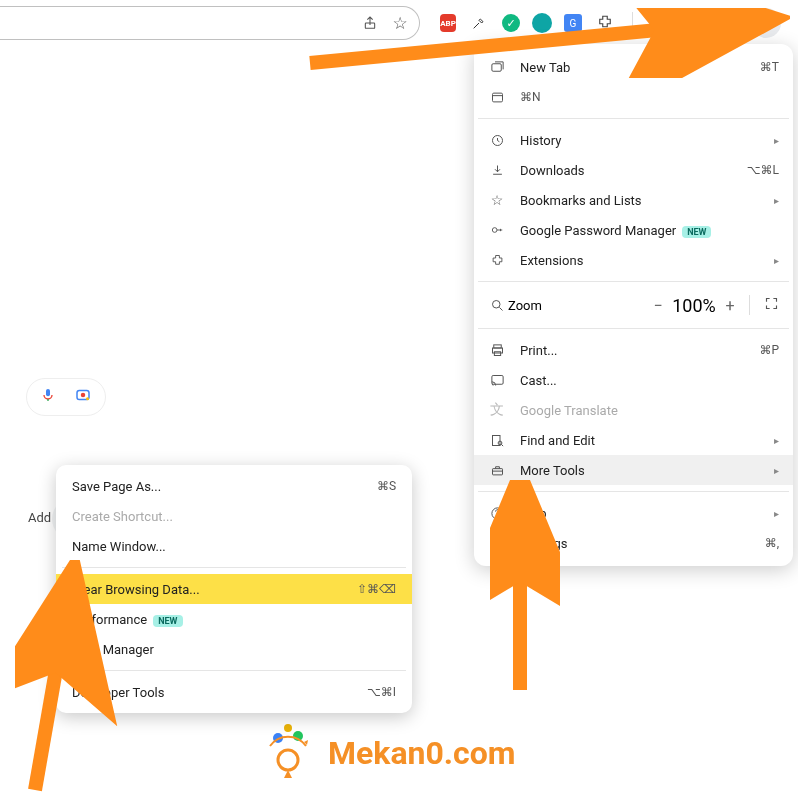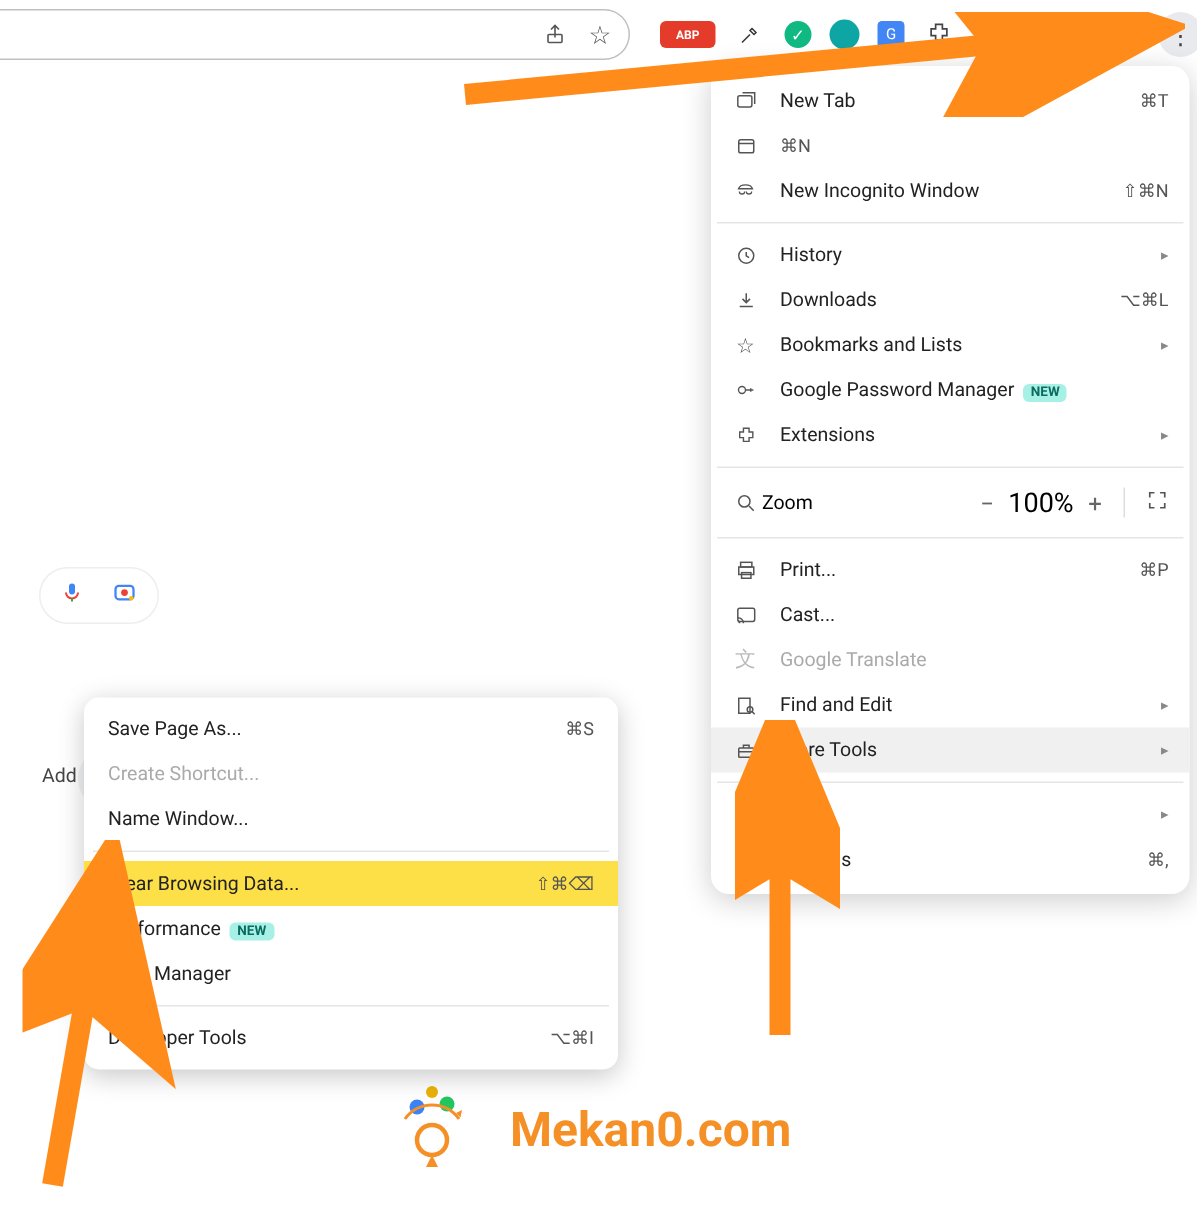--- a/index.html
+++ b/index.html
@@ -39,21 +39,21 @@
   padding-left: 20px;
 }
 .tb-icon {
   width: 22px; height: 22px;
   display: flex;
   align-items: center;
   justify-content: center;
   font-size: 14px;
   color: #555;
 }
-.abp { background:#e43b2b;color:#fff;font-size:8px;font-weight:bold;border-radius:4px;width:37px;height:18px; }
+.abp { background:#e43b2b;color:#fff;font-size:8px;font-weight:bold;border-radius:4px;width:16px;height:18px; }
 .pipette { color:#333; }
 .green-dot { width:18px;height:18px;border-radius:50%;background:#10b981;color:#fff;font-size:11px; }
 .surf { width:20px;height:20px;border-radius:50%;background:#0ea5a5; }
 .gtrans { background:#4285f4;color:#fff;font-size:10px;border-radius:3px;width:18px;height:18px; }
 .puzzle { font-size:16px; }
 .sep { width:1px; height:22px; background:#ddd; margin:0 4px;}
 .kebab {
   width: 30px; height: 30px;
   border-radius: 50%;
   background: #e8eaed;
@@ -136,21 +136,21 @@
   font-size:13px; color:#444;
 }
 .circle-blob{
   position:absolute; left:52px; top:498px;
   width:42px;height:42px;border-radius:50%;background:#f1f3f4;
 }
 
 .logo{
   position:absolute;
   left:258px; top:718px;
-  display:flex; align-items:center; gap:22px;text-align:right;
+  display:flex; align-items:center; gap:10px;text-align:right;
 }
 .logo-mark{ font-size:40px; }
 .logo-text{ font-size:32px; font-weight:700; color:#f59026; }
 
 .arrow-svg{position:absolute;z-index:40;pointer-events:none;}
 </style>
 </head>
 <body>
 
 <div class="toolbar">
@@ -234,29 +234,20 @@
     <span class="mi-shortcut">⌘T</span>
   </div>
   <div class="menu-item">
     <span class="mi-icon">
         <svg width="15" height="15" viewBox="0 0 24 24" fill="none" stroke="#555" stroke-width="1.6">
           <rect x="4" y="5" width="16" height="14" rx="2"></rect>
           <path d="M4 9h16"></path>
         </svg>
       </span>
     <span class="mi-shortcut">⌘N</span>
-  </div>
-  <div class="menu-item">
-    <span class="mi-icon">
-        <svg width="16" height="14" viewBox="0 0 24 24" fill="#555">
-          <path d="M4 10c2-6 14-6 16 0H4zm1 3a3 3 0 106 0m2 0a3 3 0 106 0" fill="none" stroke="#555" stroke-width="1.5"></path>
-        </svg>
-      </span>
-    <span class="mi-label">New Incognito Window</span>
-    <span class="mi-shortcut">⇧⌘N</span>
   </div>
   <div class="menu-divider"></div>
   <div class="menu-item">
     <span class="mi-icon">
         <svg width="15" height="15" viewBox="0 0 24 24" fill="none" stroke="#555" stroke-width="1.6">
           <circle cx="12" cy="12" r="8"></circle>
           <path d="M12 8v4l3 2"></path>
         </svg>
       </span>
     <span class="mi-label">History</span>

